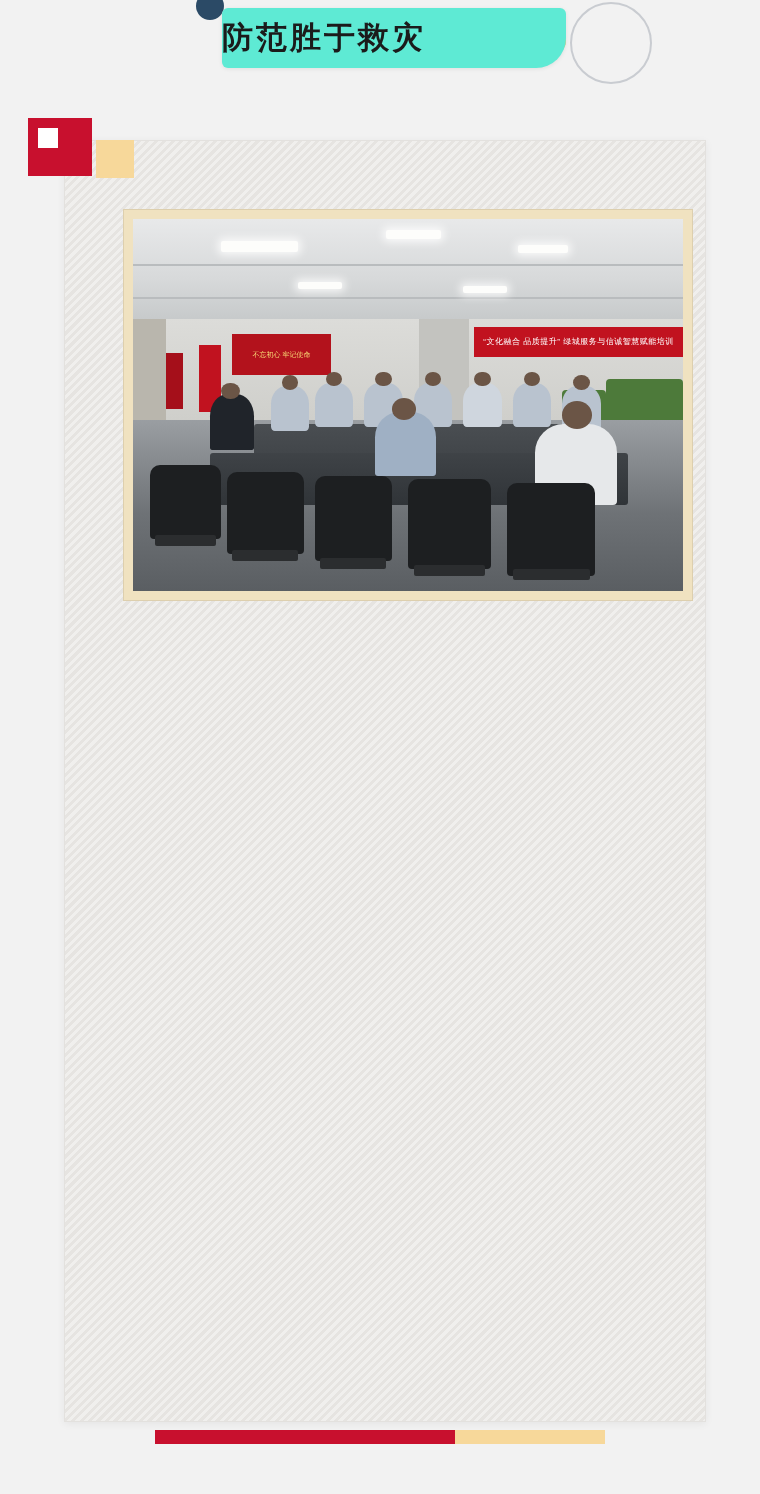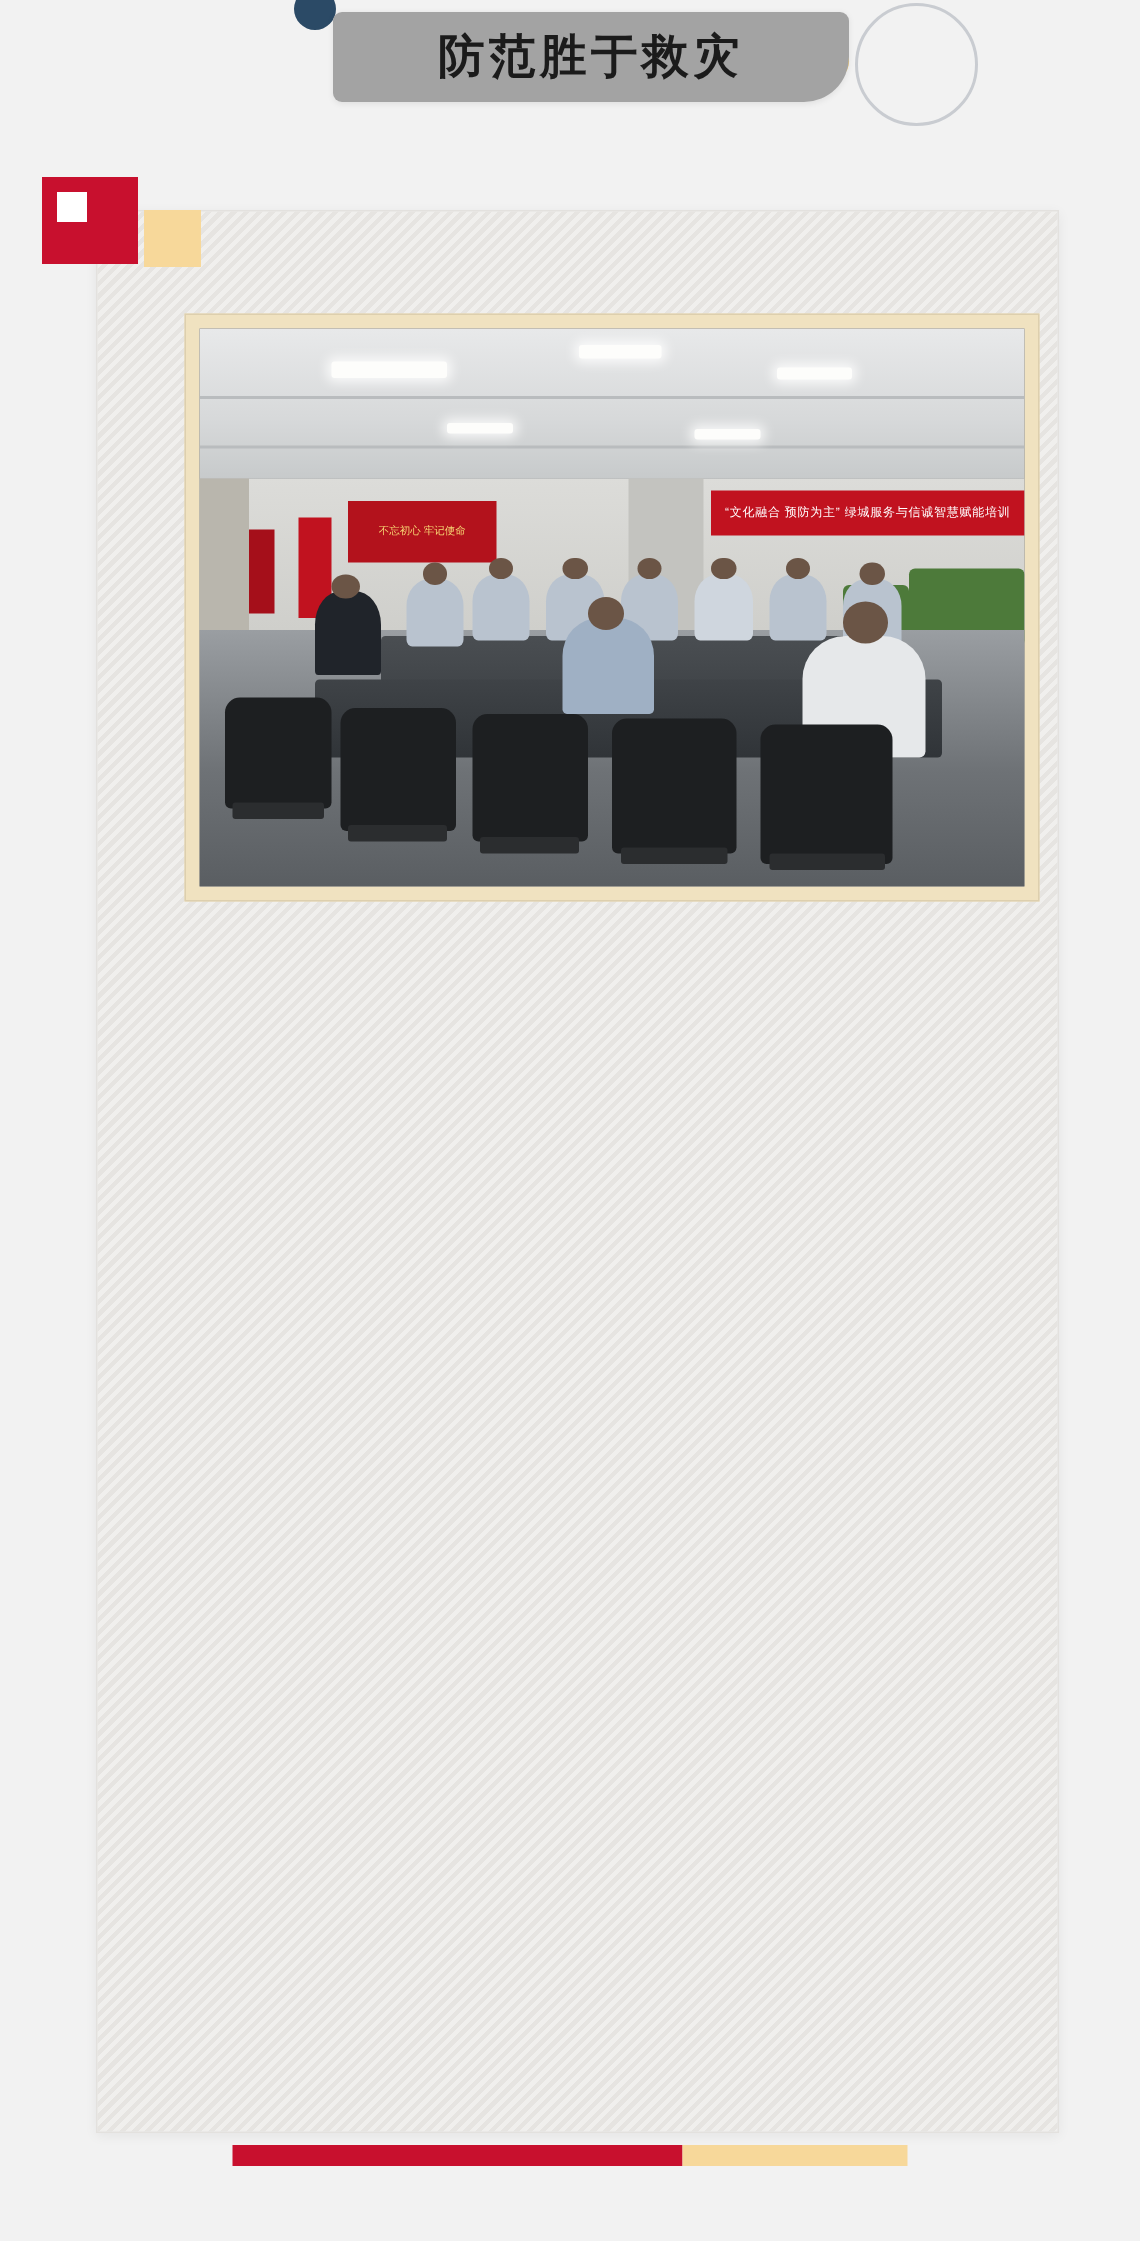--- a/index.html
+++ b/index.html
@@ -48,26 +48,26 @@
     height: 26px;
     border-radius: 50%;
     background: #f6c96a;
   }
   .header-plate {
     position: absolute;
     top: 8px;
     left: 222px;
     width: 344px;
     height: 60px;
-    background: #a3a3a3;
+    background: #5eead4;
     border-radius: 6px 6px 30px 6px;
     box-shadow: 0 1px 4px rgba(0,0,0,0.08);
     display: flex;
     align-items: center;
-    justify-content: center;
+    justify-content: flex-start;
   }
   .header-title {
     font-size: 31px;
     font-weight: bold;
     letter-spacing: 3px;
     color: #1b1b1b;
     font-family: "Liberation Sans", sans-serif;
   }
 
   
@@ -266,21 +266,21 @@
         <div class="p-light" style="left:16%; top:6%; width:14%; height:3%;"></div>
         <div class="p-light" style="left:46%; top:3%; width:10%; height:2.4%;"></div>
         <div class="p-light" style="left:70%; top:7%; width:9%; height:2.2%;"></div>
         <div class="p-light" style="left:30%; top:17%; width:8%; height:1.8%;"></div>
         <div class="p-light" style="left:60%; top:18%; width:8%; height:1.8%;"></div>
 
         <div class="p-wall"></div>
         <div class="p-wall-col" style="left:52%; width:9%;"></div>
         <div class="p-wall-col" style="left:0%; width:6%; background:#b9b6ad;"></div>
 
-        <div class="p-banner" style="left:62%; top:29%; width:38%; height:8%;">“文化融合 预防为主” 绿城服务与信诚智慧赋能培训</div>
+        <div class="p-banner" style="left:62%; top:29%; width:38%; height:8%;">“文化融合 品质提升” 绿城服务与信诚智慧赋能培训</div>
 
         <div class="p-redsign" style="left:18%; top:31%; width:18%; height:11%;">不忘初心 牢记使命</div>
         <div class="p-flag" style="left:12%; top:34%; width:4%; height:18%;"></div>
         <div class="p-flag" style="left:6%; top:36%; width:3%; height:15%; background:#a50f1a;"></div>
 
         <div class="p-green" style="left:86%; top:43%; width:14%; height:14%;"></div>
         <div class="p-green" style="left:78%; top:46%; width:8%; height:9%;"></div>
 
         <div class="p-floor"></div>
 

